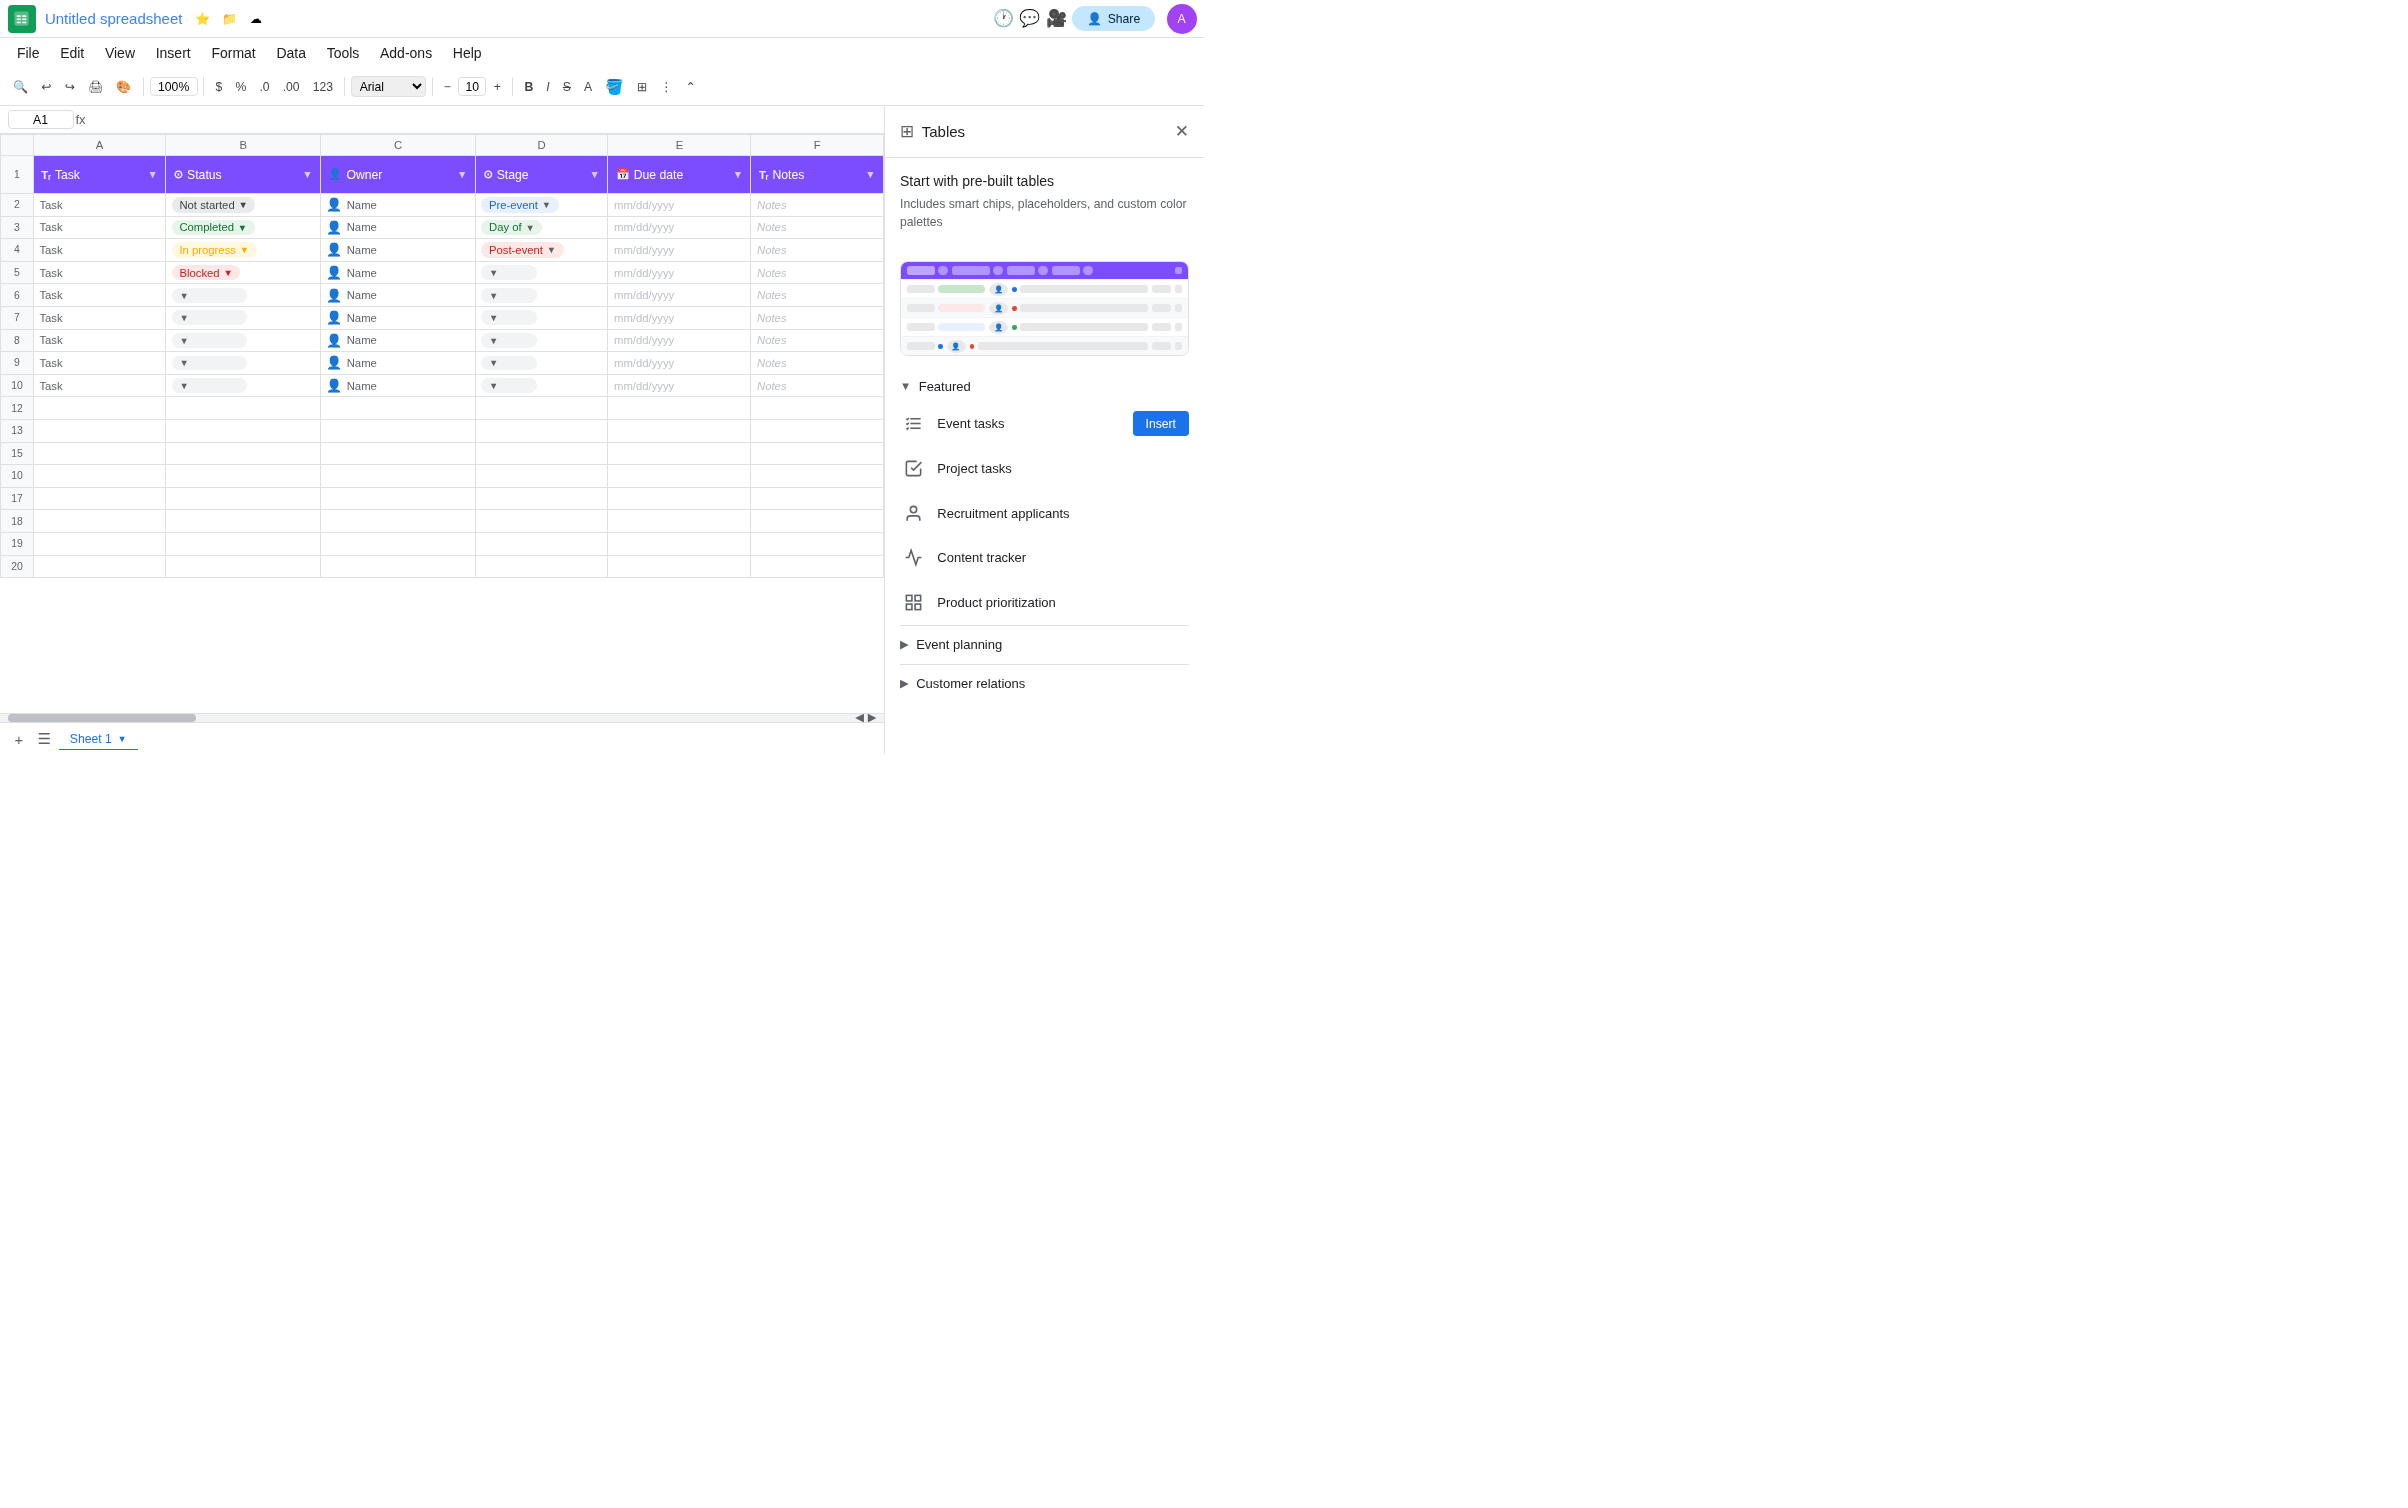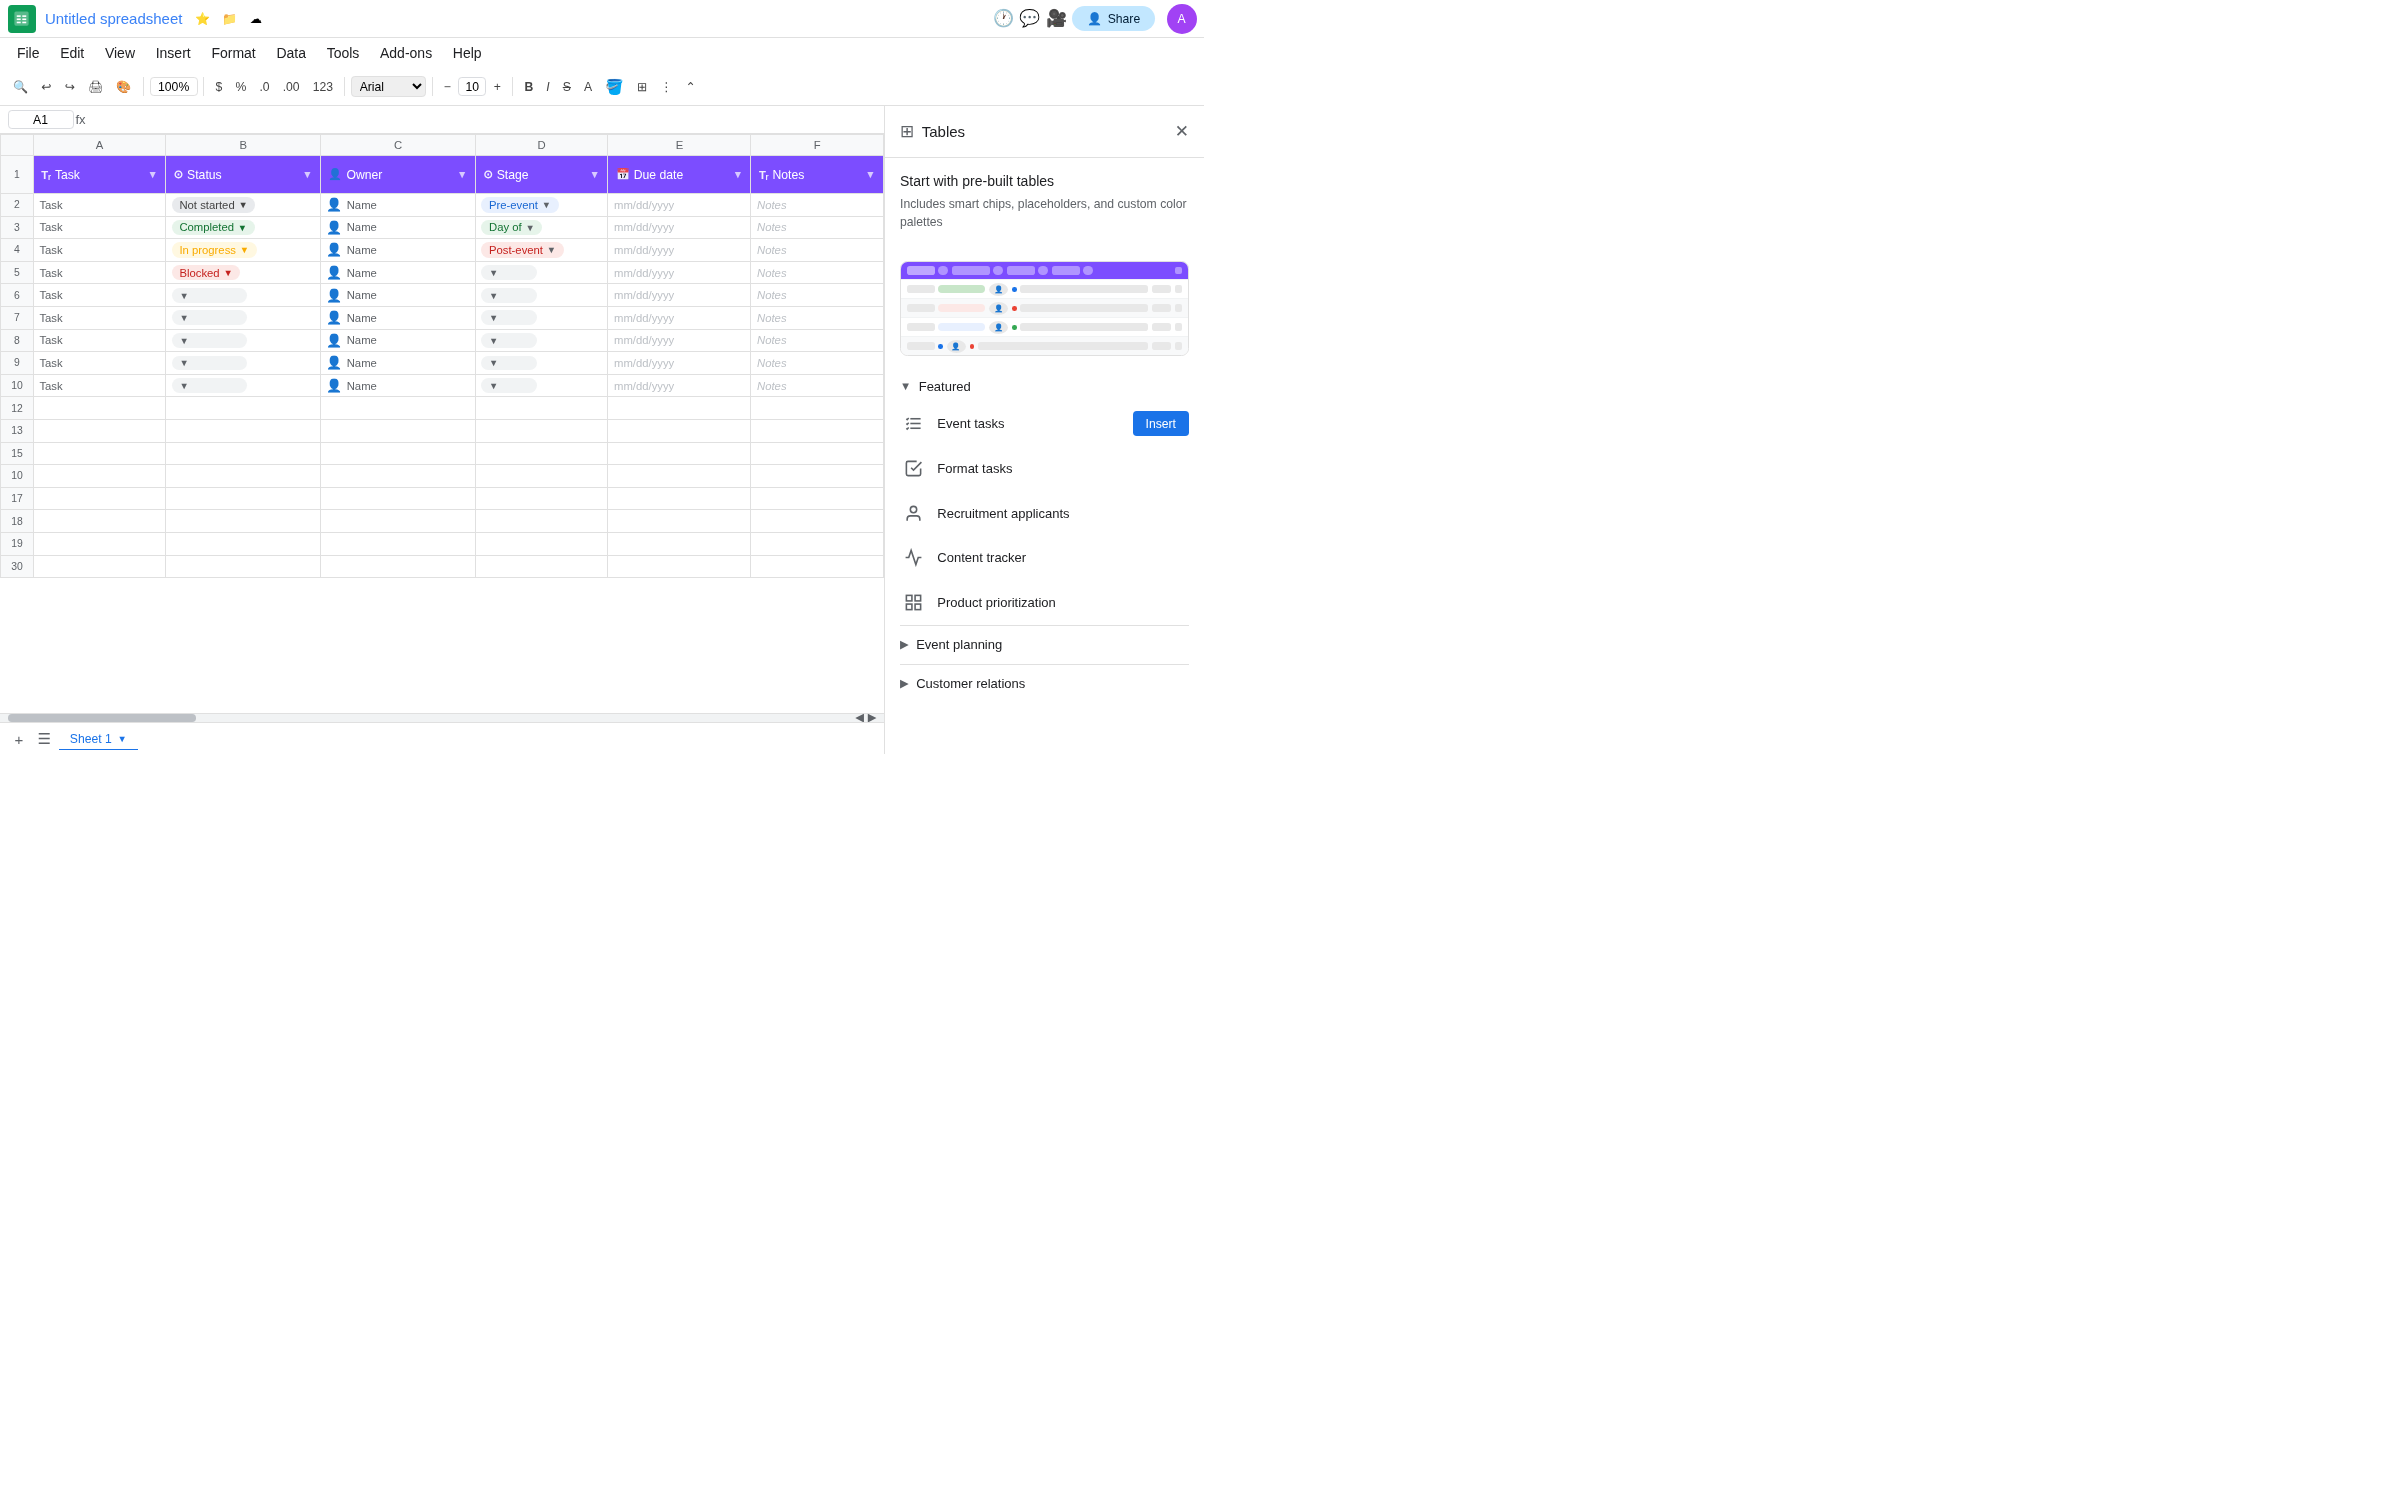--- a/index.html
+++ b/index.html
@@ -462,21 +462,21 @@
           <tr>
               <td class="row-header">19</td>
               <td></td>
               <td></td>
               <td></td>
               <td></td>
               <td></td>
               <td></td>
             </tr>
           <tr>
-              <td class="row-header">30</td>
+              <td class="row-header">20</td>
               <td></td>
               <td></td>
               <td></td>
               <td></td>
               <td></td>
               <td></td>
             </tr>
         </tbody>
       </table>
     </div>
@@ -584,21 +584,21 @@
         <button class="insert-btn">Insert</button>
       </div>
 
       <div class="template-item">
         <div class="template-icon">
           <svg width="19" height="19" viewBox="0 0 24 24" fill="none" stroke="#5f6368" stroke-width="2">
             <polyline points="9,11 12,14 22,4"></polyline>
               <path d="M21,12v7a2,2 0 0,1-2,2H5a2,2 0 0,1-2-2V5a2,2 0 0,1 2-2h11"></path>
           </svg>
         </div>
-        <span class="template-label">Format tasks</span>
+        <span class="template-label">Project tasks</span>
       </div>
 
       <div class="template-item">
         <div class="template-icon">
           <svg width="19" height="19" viewBox="0 0 24 24" fill="none" stroke="#5f6368" stroke-width="2">
             <path d="M20 21v-2a4 4 0 0 0-4-4H8a4 4 0 0 0-4 4v2"></path>
               <circle cx="12" cy="7" r="4"></circle>
           </svg>
         </div>
         <span class="template-label">Recruitment applicants</span>

